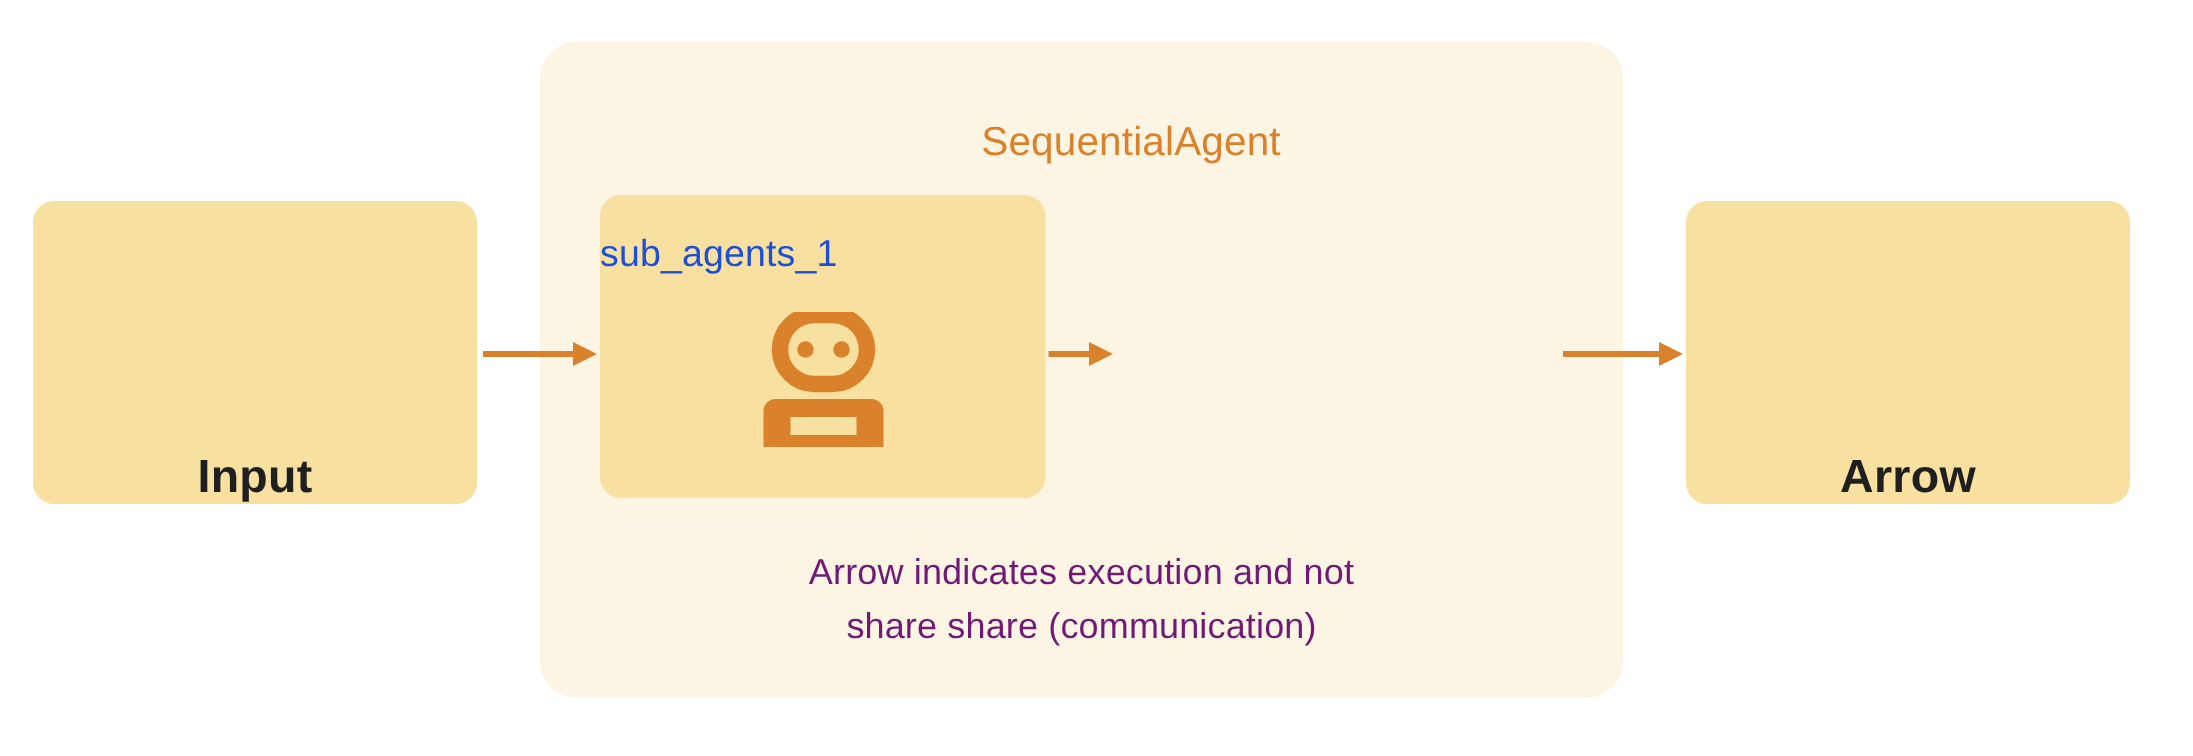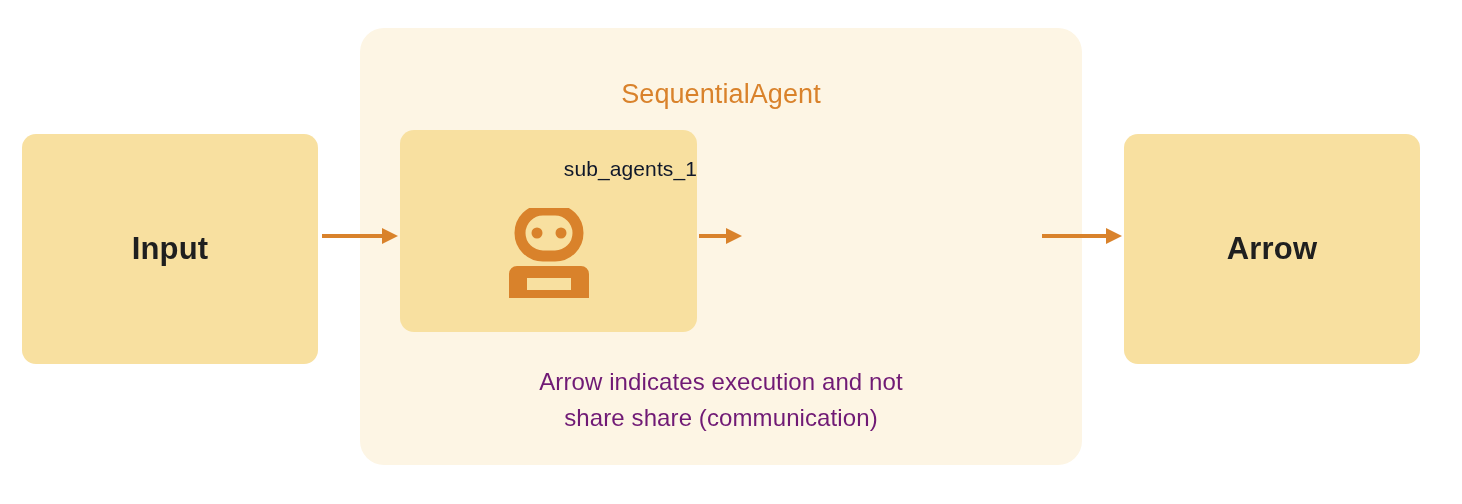--- a/index.html
+++ b/index.html
@@ -35,32 +35,33 @@
     position: absolute;
     left: 0;
     top: 50px;
     width: 722px;
     text-align: center;
     font-size: 27px;
     line-height: 32px;
     color: #D9822B;
     letter-spacing: 0.1px;
     white-space: nowrap;
+    padding-left: 33px;
   }
 
   
   .io-box {
     position: absolute;
     top: 134px;
     width: 296px;
-    height: 230px;
+    height: 202px;
     background: #F8E0A0;
     border-radius: 14px;
     display: flex;
-    align-items: center;
+    align-items: flex-end;
     justify-content: center;
   }
   .io-box.input  { left: 22px; }
   .io-box.output { left: 1124px; }
 
   .io-label {
     font-size: 31px;
     font-weight: bold;
     color: #1F1F1F;
     letter-spacing: 0.2px;
@@ -77,24 +78,24 @@
     border-radius: 14px;
   }
   .agent-box.a1 { left: 400px; }
   .agent-box.a2 { left: 742px; }
 
   .agent-label {
     position: absolute;
     left: 0;
     top: 24px;
     width: 100%;
-    text-align: right;
-    font-size: 21px;
+    text-align: left;
+    font-size: 25px;
     line-height: 30px;
-    color: #0f172a;
+    color: #1d4ed8;
     letter-spacing: 0.1px;
     white-space: nowrap;
   }
 
   .agent-icon {
     position: absolute;
     left: 50%;
     top: 78px;
     transform: translateX(-50%);
     width: 86px;

